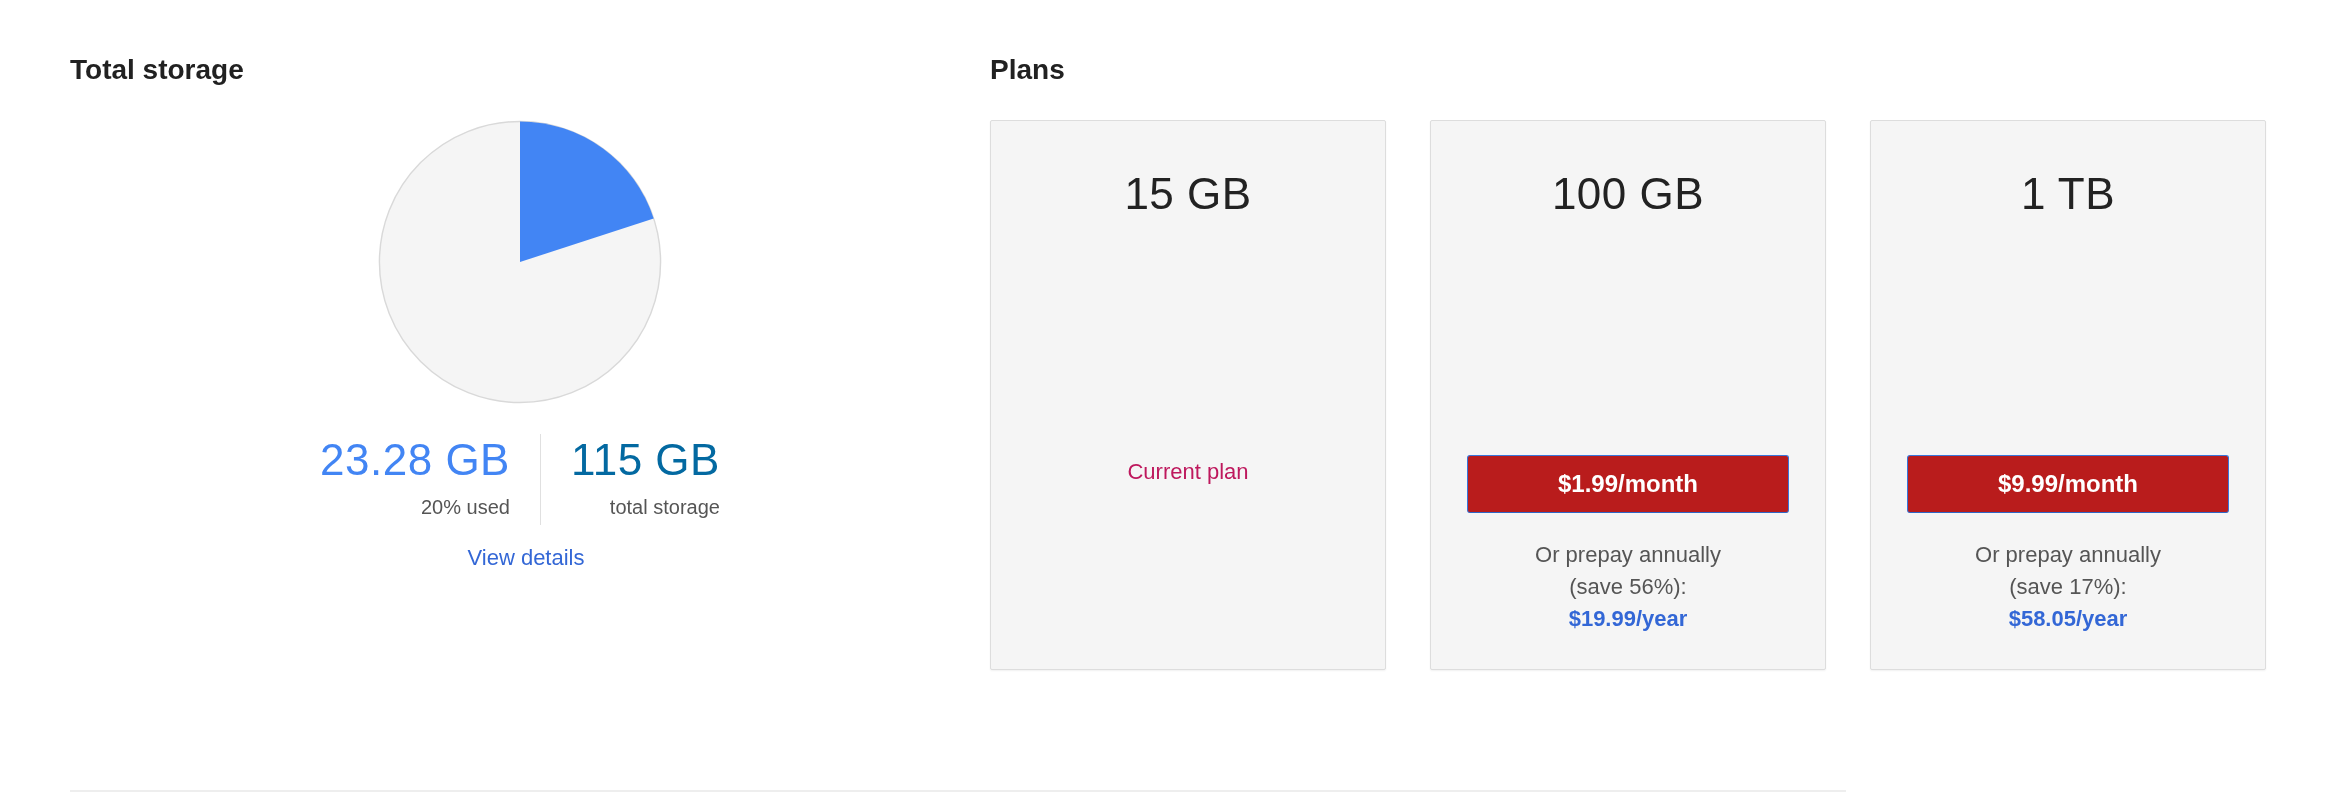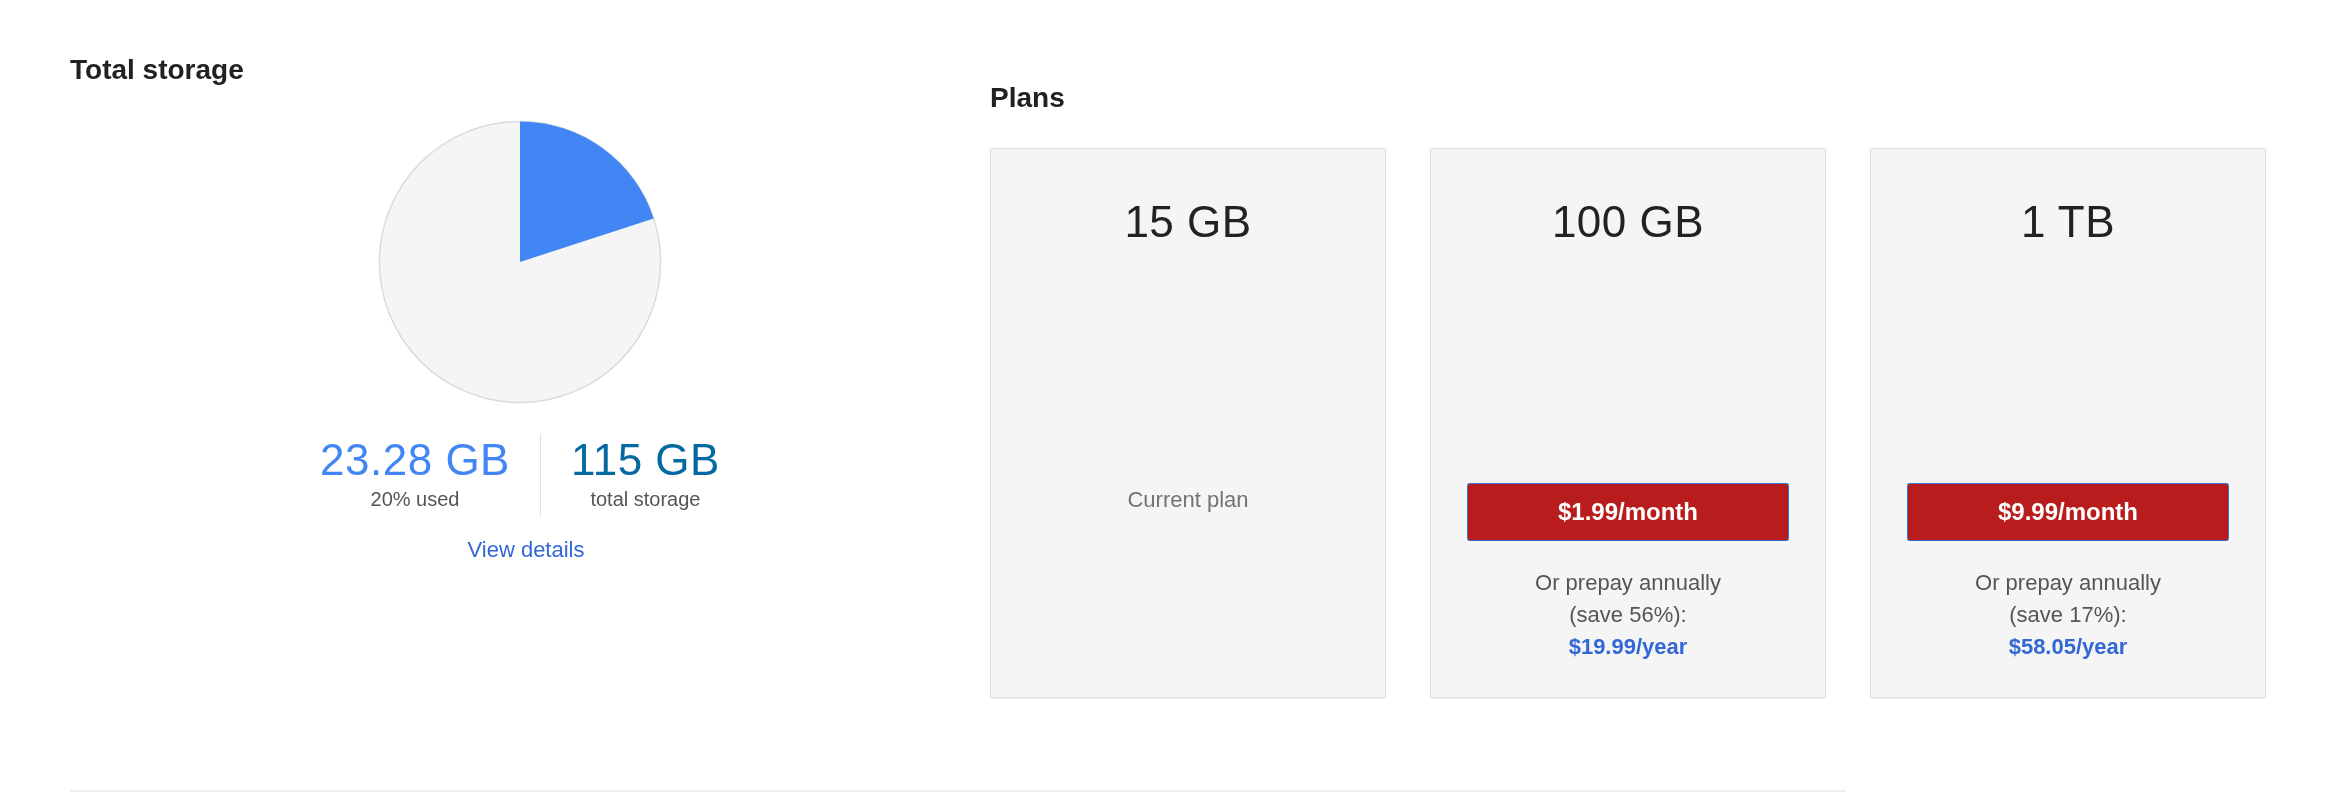--- a/index.html
+++ b/index.html
@@ -56,41 +56,41 @@
   }
   .stat .big {
     font-size: 44px;
     font-weight: 400;
     line-height: 1.1;
     letter-spacing: 0.5px;
   }
   .stat.used .big { color: #4285f4; }
   .stat.total .big { color: #0369a1; }
   .stat .sub {
-    margin-top: 4px;
+    margin-top: 12px;
     font-size: 20px;
     color: #555555;
+    text-align: right;
   }
   .view-details {
     margin-top: 20px;
     text-align: center;
   }
   .view-details a {
     color: #3367d6;
     font-size: 22px;
     text-decoration: none;
     cursor: pointer;
     margin-left: 12px;
   }
 
   
   .plans {
     flex: 1 1 auto;
     margin-left: 20px;
-    margin-top: 28px;
   }
   .plan-row {
     display: flex;
     flex-direction: row;
     gap: 44px;
   }
   .plan-card {
     width: 396px;
     height: 550px;
     box-sizing: border-box;
@@ -106,21 +106,21 @@
   .plan-size {
     font-size: 44px;
     font-weight: 400;
     color: #222222;
     letter-spacing: 0.5px;
     text-align: center;
   }
   .plan-spacer { flex: 1 1 auto; }
   .current-label {
     font-size: 22px;
-    color: #737373;
+    color: #be185d;
     margin-bottom: 150px;
     text-align: center;
   }
   .buy-button {
     width: 320px;
     height: 56px;
     background: #b91c1c;
     color: #ffffff;
     font-size: 24px;
     font-weight: 700;

